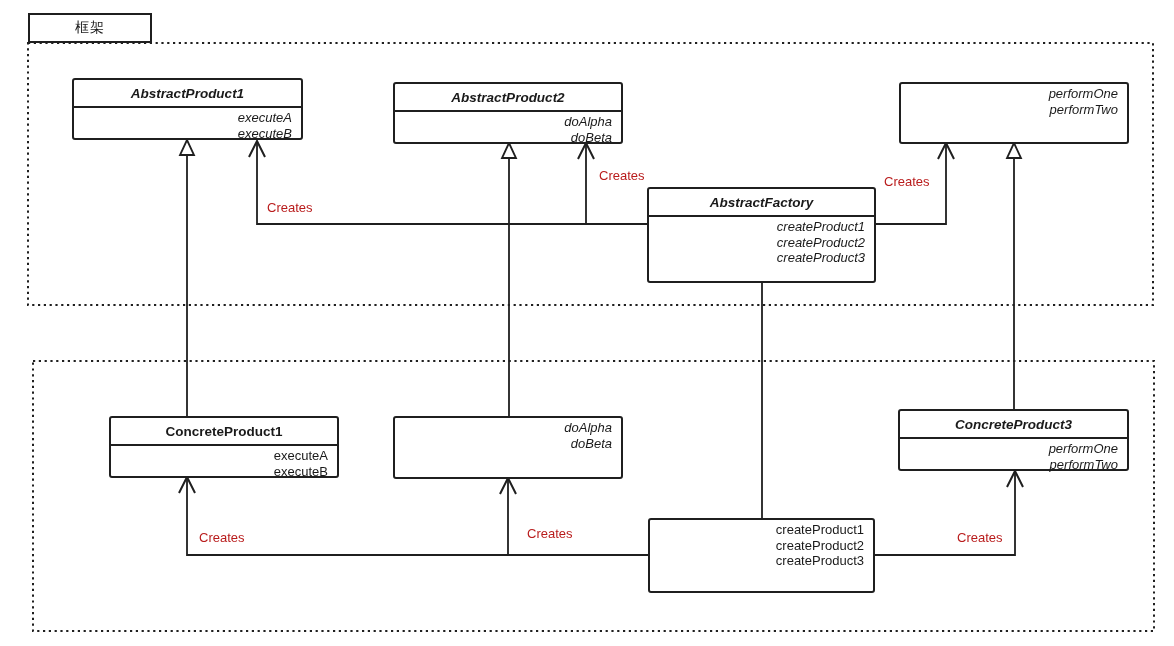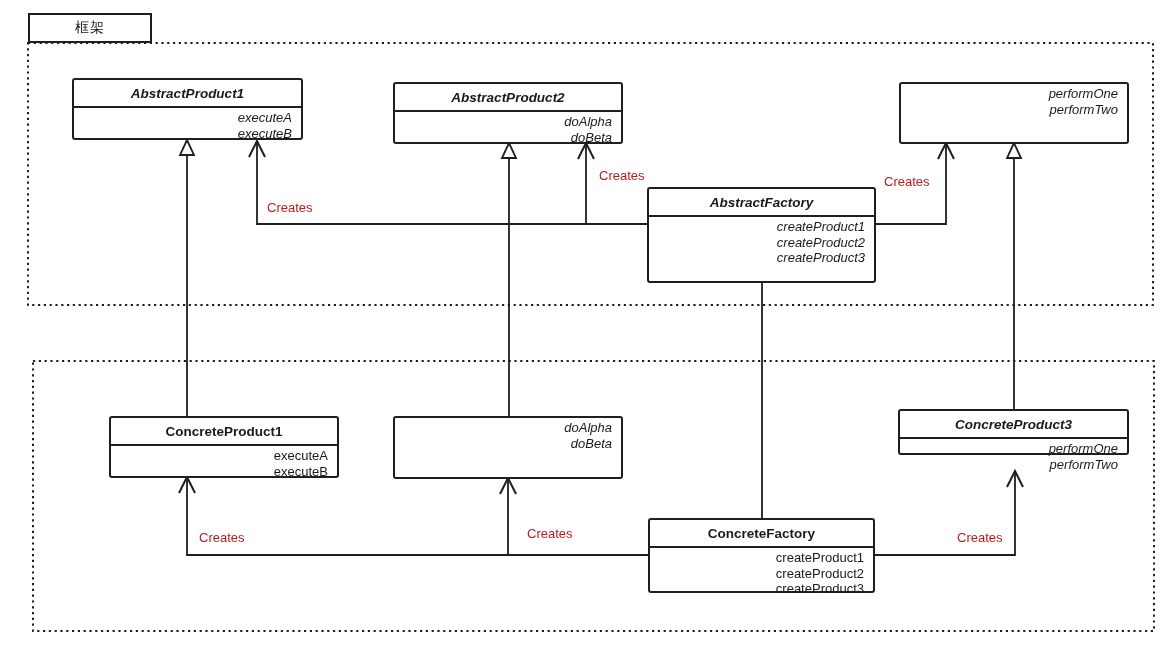--- a/index.html
+++ b/index.html
@@ -188,30 +188,29 @@
     </div>
   </div>
 
   <div class="class-box" style="left:393px; top:416px; width:230px; height:63px;">
     <div class="class-members italic">
       <div class="member">doAlpha</div>
       <div class="member">doBeta</div>
     </div>
   </div>
 
-  <div class="class-box" style="left:898px; top:409px; width:231px; height:46px;">
+  <div class="class-box" style="left:898px; top:409px; width:231px; height:62px;">
     <div class="class-title italic">ConcreteProduct3</div>
     <div class="class-members italic">
       <div class="member">performOne</div>
       <div class="member">performTwo</div>
     </div>
   </div>
 
   <div class="class-box" style="left:648px; top:518px; width:227px; height:75px;">
-    <div class="class-title">ConcreteFactory</div>
     <div class="class-members">
       <div class="member">createProduct1</div>
       <div class="member">createProduct2</div>
       <div class="member">createProduct3</div>
     </div>
   </div>
 
   <span class="edge-label" style="left:267px; top:200px;">Creates</span>
   <span class="edge-label" style="left:599px; top:168px;">Creates</span>
   <span class="edge-label" style="left:884px; top:174px;">Creates</span>

